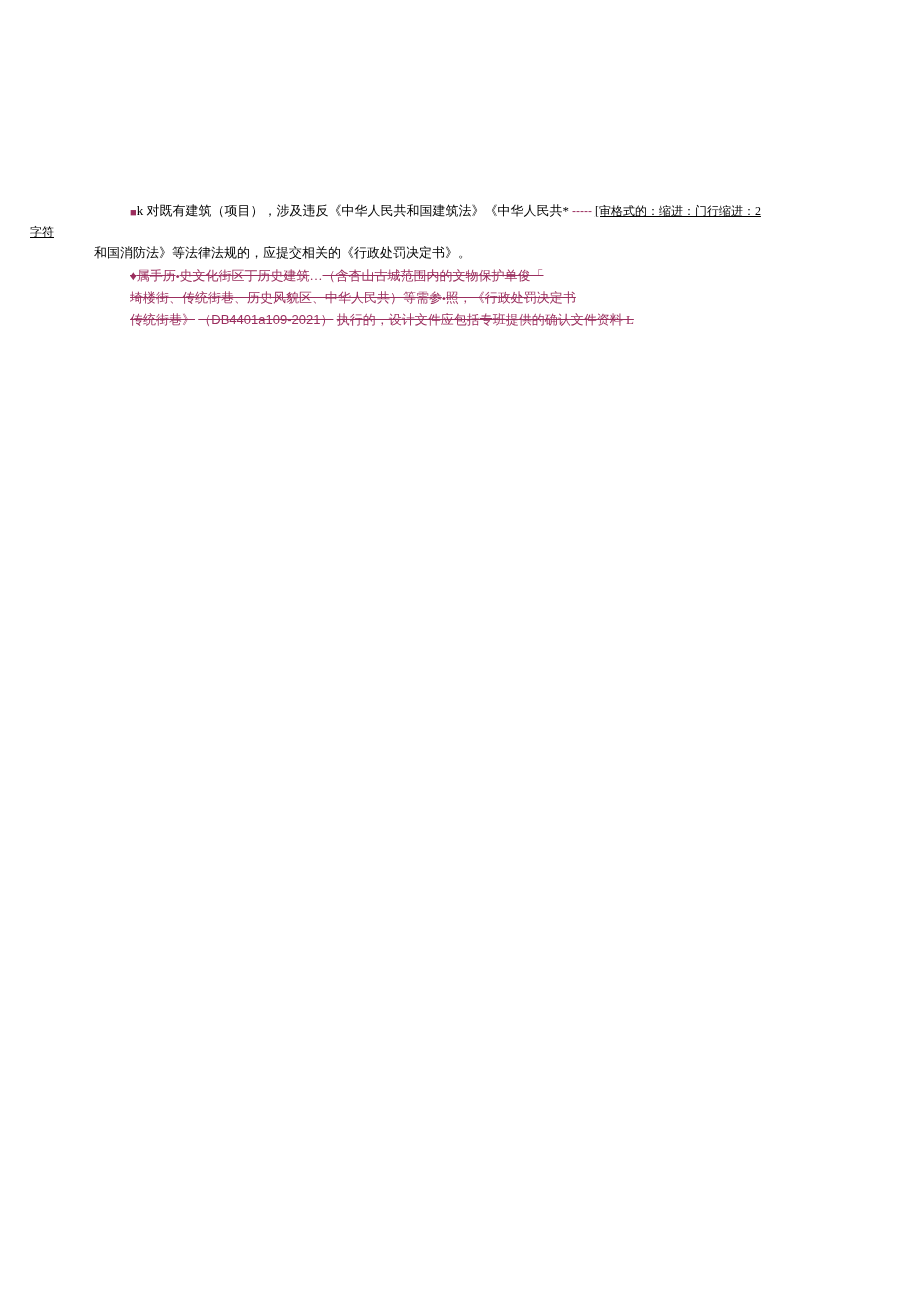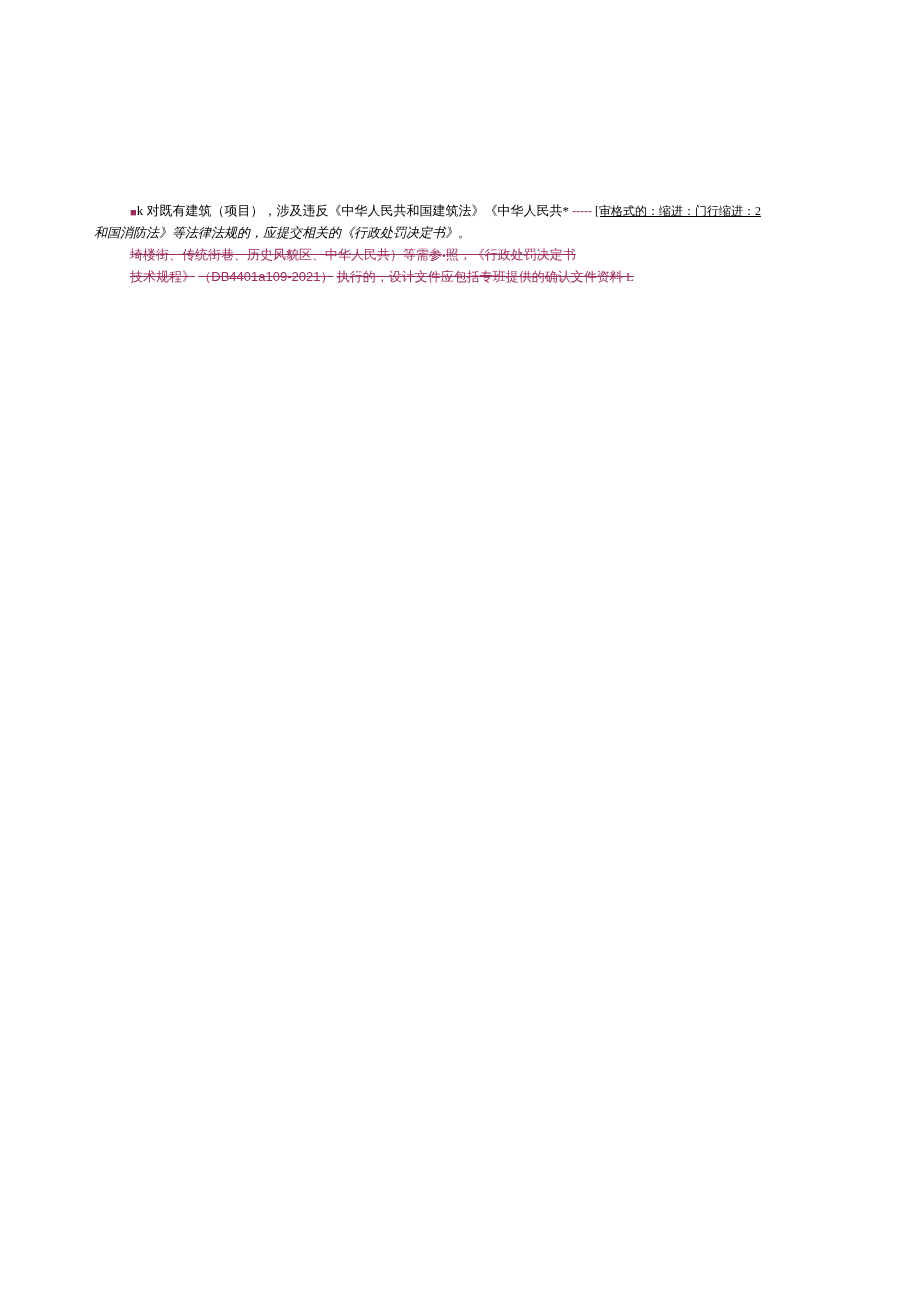--- a/index.html
+++ b/index.html
@@ -51,21 +51,20 @@
     text-decoration: underline;
     font-size: 12px;
   }
   .zifu {
     text-decoration: underline;
     font-size: 12px;
     margin-left: 0;
   }
   .line2 {
     padding-left: 64px;
-    font-style: italic;
   }
   .deleted-block {
     color: #9b2e5e;
     padding-left: 100px;
   }
   .deleted-line {
     white-space: nowrap;
   }
   .del {
     text-decoration: line-through;
@@ -91,27 +90,31 @@
 
 <div class="page">
 
   <div class="line1-wrap">
     <div class="line1-text">
       <span class="marker">■</span><span class="ksym">k</span>
       <span>对既有建筑（项目），涉及违反《中华人民共和国建筑法》《中华人民共</span><span class="star">*</span><span class="dashes">-----</span><span class="comment">[审格式的：缩进：门行缩进：2</span>
     </div>
   </div>
 
+  <div class="zifu">字符</div>
 
   <div class="line2">和国消防法》等法律法规的，应提交相关的《行政处罚决定书》。</div>
 
   <div class="deleted-block">
     <div class="deleted-line">
+      <span class="diamond">♦</span><span class="del">属手历</span><span class="del-marker-r">•</span><span class="del">史文化街区丁历史建筑</span><span class="ellipsis">…</span><span class="del">（含杏山古城范围内的文物保护单俊「</span>
+    </div>
+    <div class="deleted-line">
       <span class="del">埼楼街、传统街巷、历史风貌区、中华人民共）等需参</span><span class="del-marker-r">•</span><span class="del">照，《行政处罚决定书</span>
     </div>
     <div class="deleted-line">
-      <span class="del">技术规程》</span>
+      <span class="del">传统街巷》</span>
       <span class="del standard">（DB4401a109-2021）</span>
       <span class="del">执行的，设计文件应包括专班提供的确认文件资料 L</span>
     </div>
   </div>
 
 </div>
 
 </body></html>

